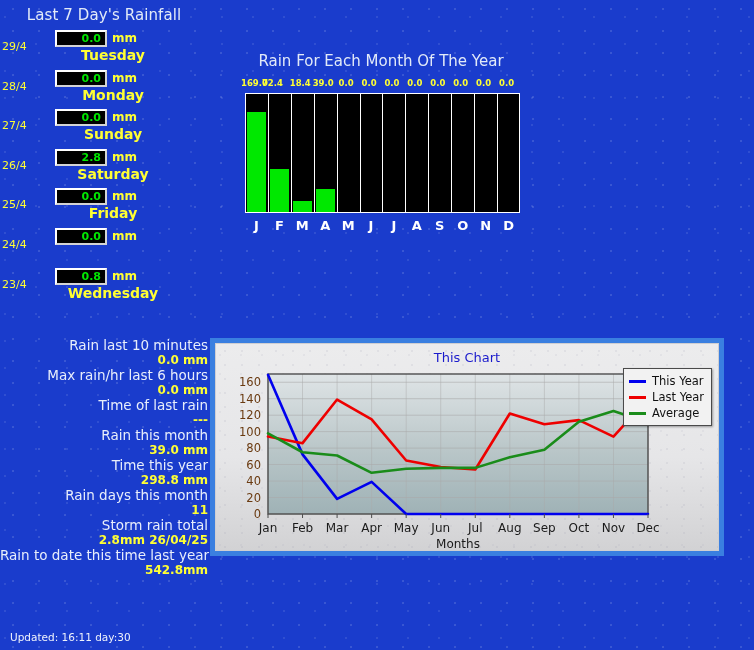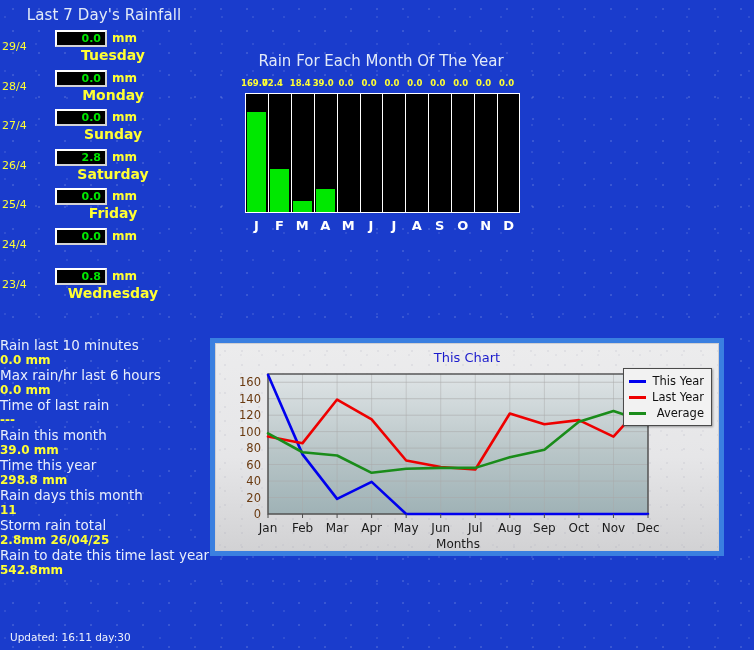--- a/index.html
+++ b/index.html
@@ -100,21 +100,21 @@
 
   
   #stats {
     position: absolute;
     left: 0;
     top: 338px;
     width: 208px;
   }
   .stat {
     width: 208px;
-    text-align: left;
+    text-align: right;
   }
   .stat-label {
     color: #e8eefb;
     font-size: 13.5px;
     line-height: 15px;
     white-space: nowrap;
   }
   .stat-value {
     color: #ffff33;
     font-size: 12px;
@@ -242,21 +242,20 @@
     top: 24px;
     background: #f2f2f2;
     border: 1px solid #4a4a4a;
     box-shadow: 1px 1px 2px rgba(0,0,0,0.35);
     padding: 4px 7px 4px 5px;
   }
   .lg-row {
     display: flex;
     align-items: center;
     height: 16px;
-    justify-content: space-between;
   }
   .lg-swatch {
     width: 17px;
     height: 3px;
     margin-right: 6px;
     flex: 0 0 auto;
   }
   .lg-text {
     font-size: 11.5px;
     color: #111111;

